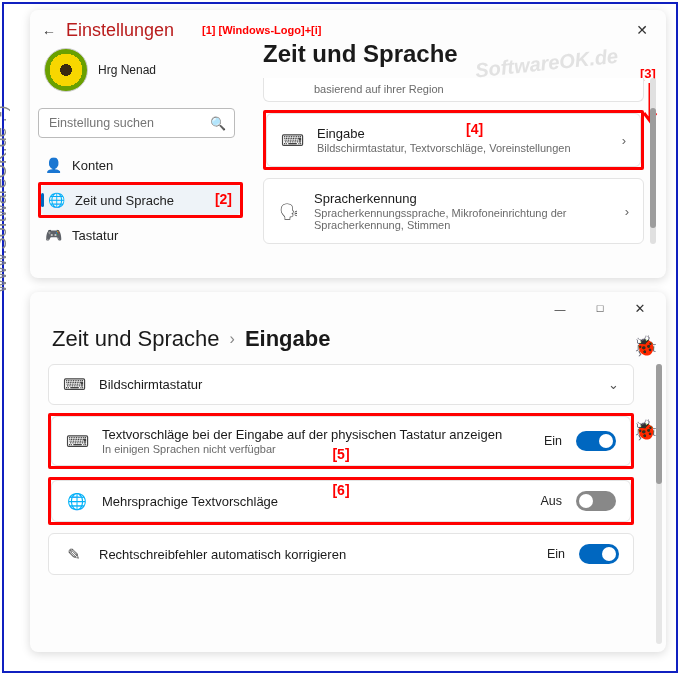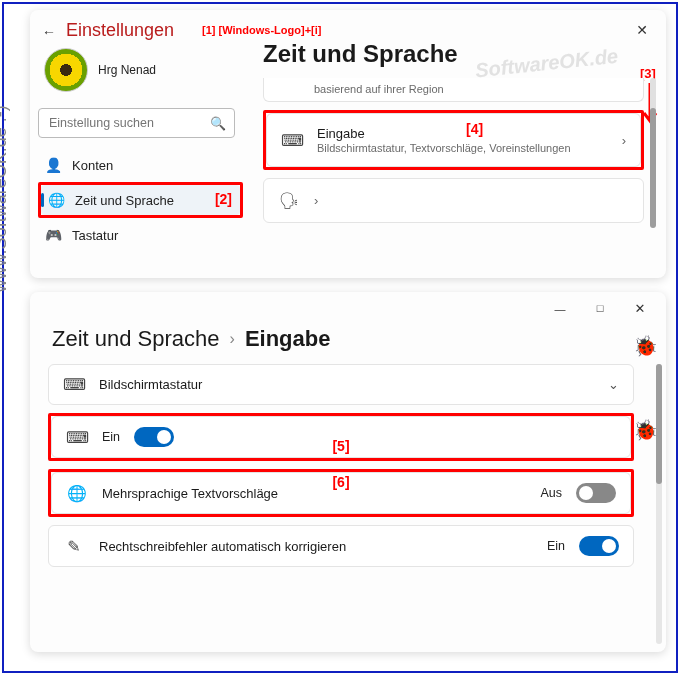--- a/index.html
+++ b/index.html
@@ -144,20 +144,24 @@
                 <div class="card-title">Eingabe</div>
                 <div class="card-sub">Bildschirmtastatur, Textvorschläge, Voreinstellungen</div>
               </div>
               <span class="chev">›</span>
             </div>
             <span class="hl-num" style="left:200px; top:8px;">[4]</span>
           </div>
 
           <div class="card" style="margin-right:14px;">
             <span class="card-icon">🗣</span>
+            <div class="card-txt">
+              <div class="card-title">Spracherkennung</div>
+              <div class="card-sub">Spracherkennungssprache, Mikrofoneinrichtung der Spracherkennung, Stimmen</div>
+            </div>
             <span class="chev">›</span>
           </div>
         </div>
       </div>
     </div>
   </div>
 
   <div class="win win2">
     <div class="titlebar2">
       <span class="tb-btn tb-min"></span>
@@ -177,20 +181,24 @@
         <span class="row-icon">⌨</span>
         <div class="txt">
             <div class="title">Bildschirmtastatur</div>
           </div>
         <span class="chev-down">⌄</span>
       </div>
 
       <div class="hl-red" style="margin-right:14px; margin-bottom:8px;">
         <div class="row" style="margin:0;">
           <span class="row-icon">⌨</span>
+          <div class="txt">
+            <div class="title">Textvorschläge bei der Eingabe auf der physischen Tastatur anzeigen</div>
+            <div class="sub">In einigen Sprachen nicht verfügbar</div>
+          </div>
           <span class="state">Ein</span>
           <span class="toggle on"></span>
         </div>
         <span class="hl-num" style="left:50%; bottom:4px; transform:translateX(-50%);">[5]</span>
       </div>
 
       <div class="hl-red" style="margin-right:14px; margin-bottom:8px;">
         <div class="row" style="margin:0;">
           <span class="row-icon">🌐</span>
           <div class="txt">

